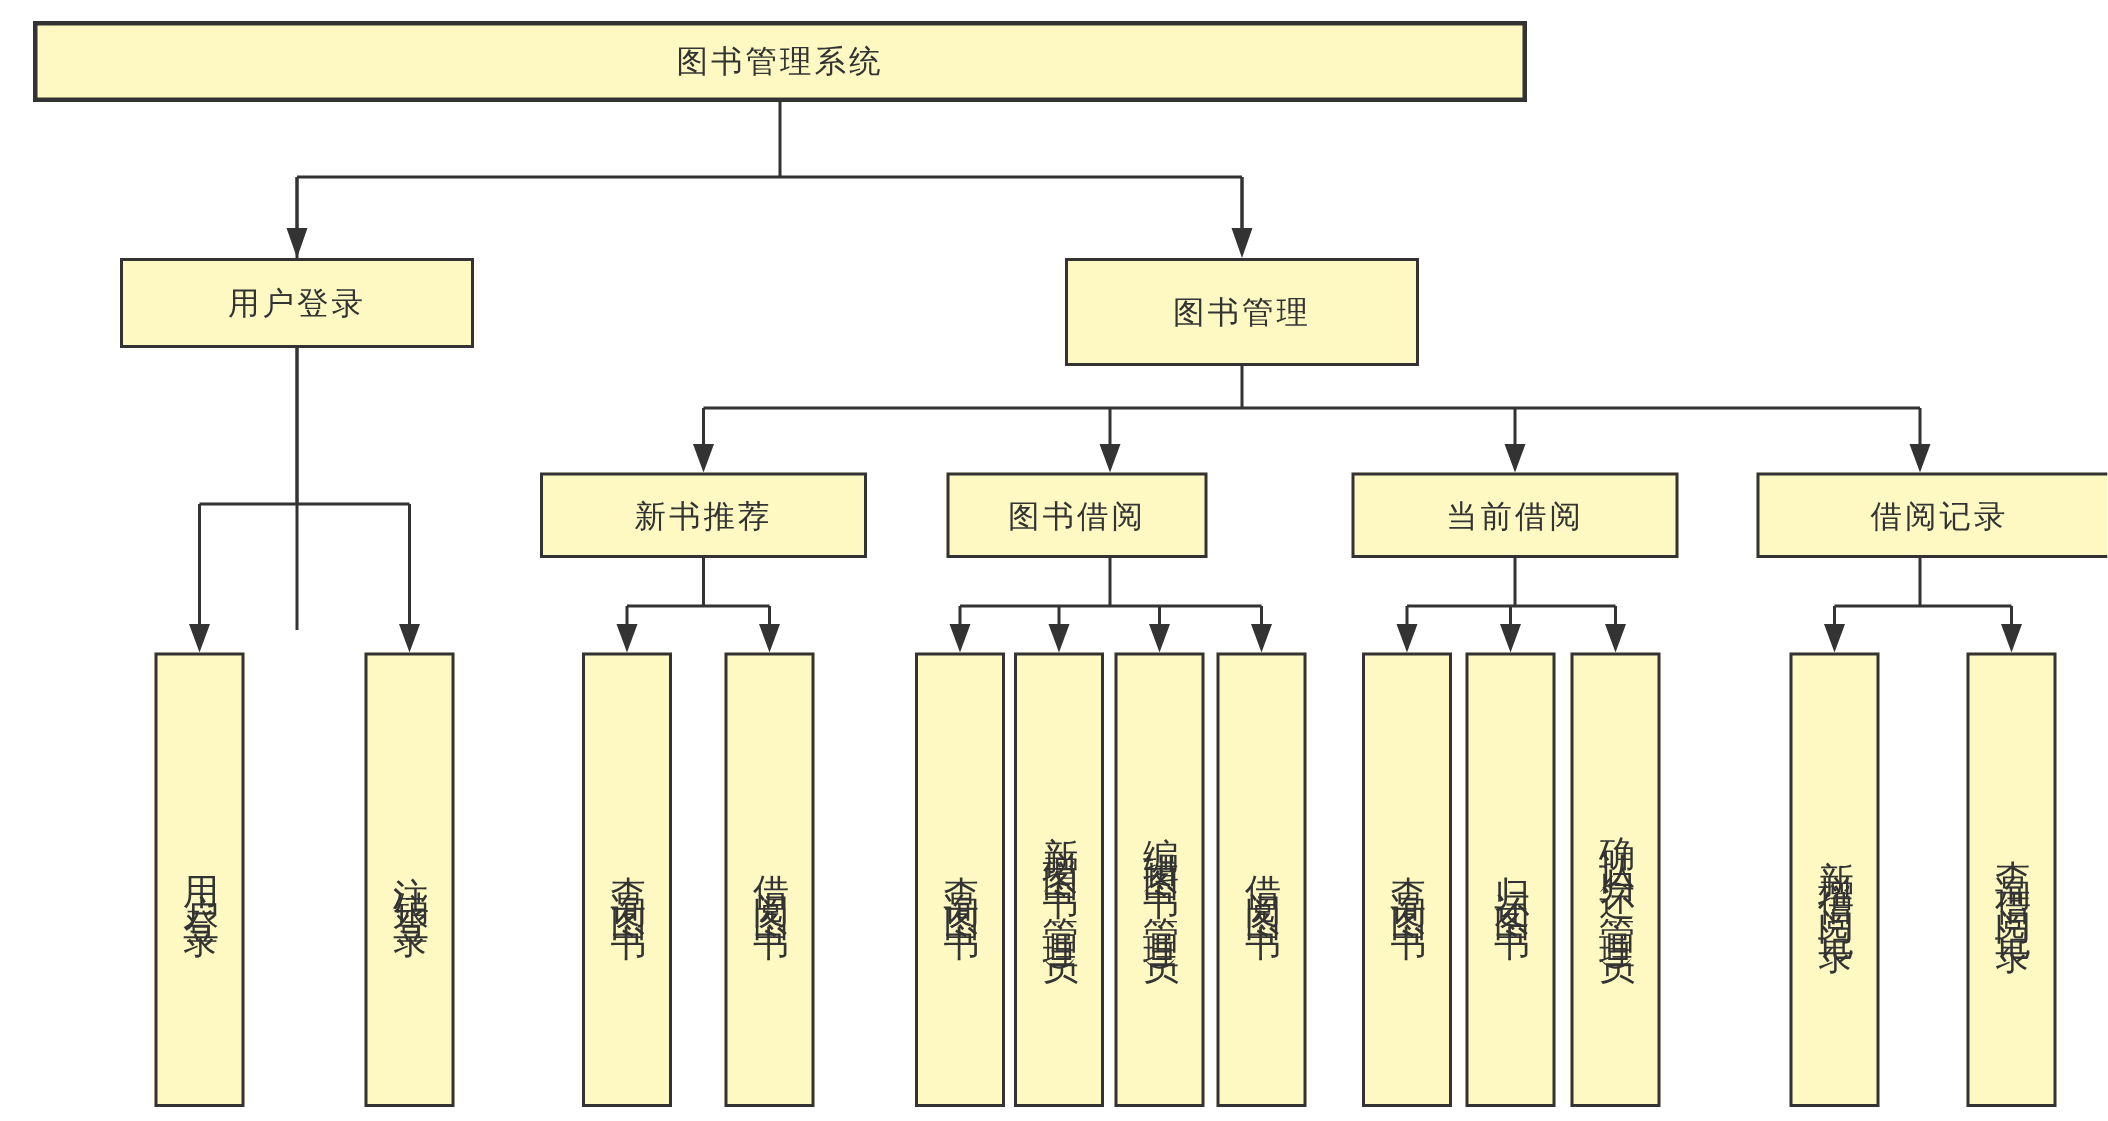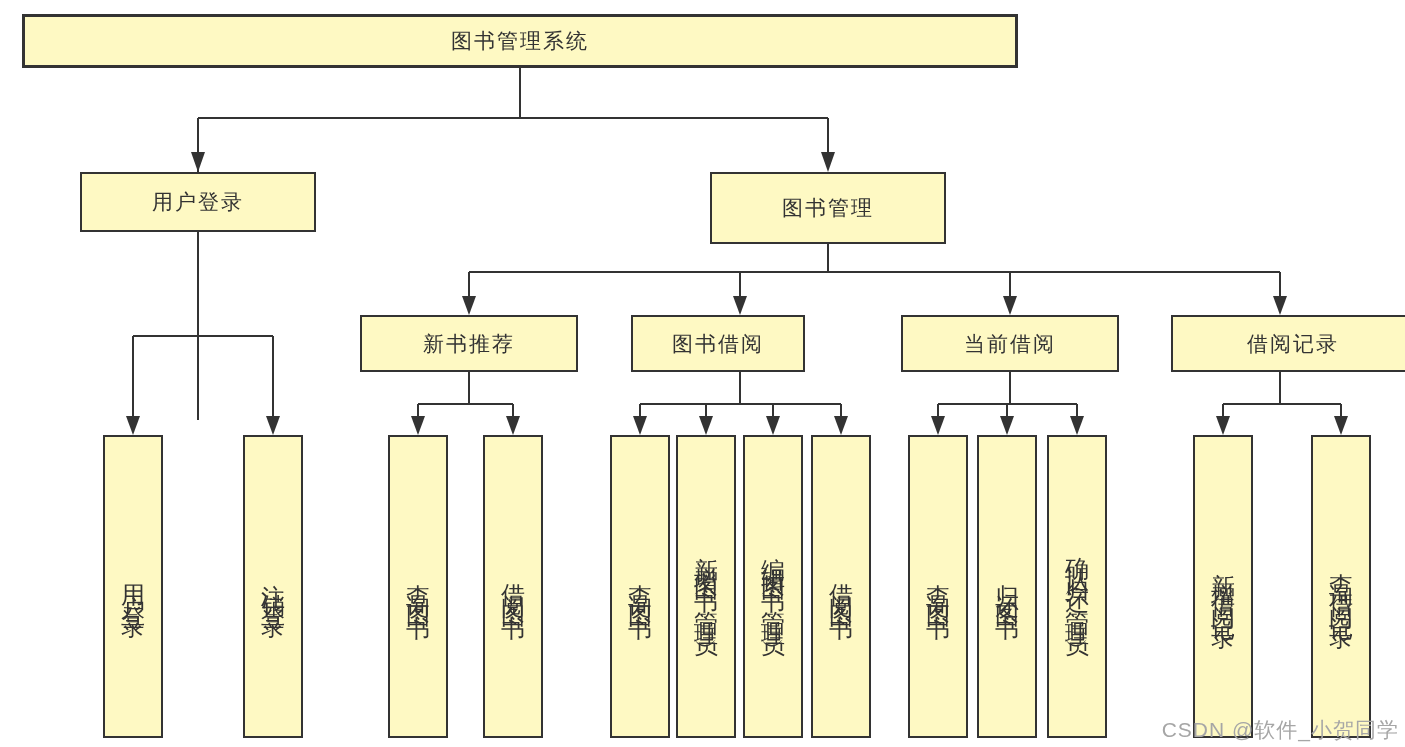--- a/index.html
+++ b/index.html
@@ -123,14 +123,13 @@
   <div class="box v" style="left:743px;top:435px;width:60px;height:303px">编辑图书（管理员）</div>
   <div class="box v" style="left:811px;top:435px;width:60px;height:303px">借阅图书</div>
 
   <div class="box v" style="left:908px;top:435px;width:60px;height:303px">查询图书</div>
   <div class="box v" style="left:977px;top:435px;width:60px;height:303px">归还图书</div>
   <div class="box v" style="left:1047px;top:435px;width:60px;height:303px">确认归还（管理员）</div>
 
   <div class="box v" style="left:1193px;top:435px;width:60px;height:303px">新增借阅记录</div>
   <div class="box v" style="left:1311px;top:435px;width:60px;height:303px">查询借阅记录</div>
 
-  <div class="watermark">CSDN @软件_小贺同学</div>
 </div>
 
 </body></html>

